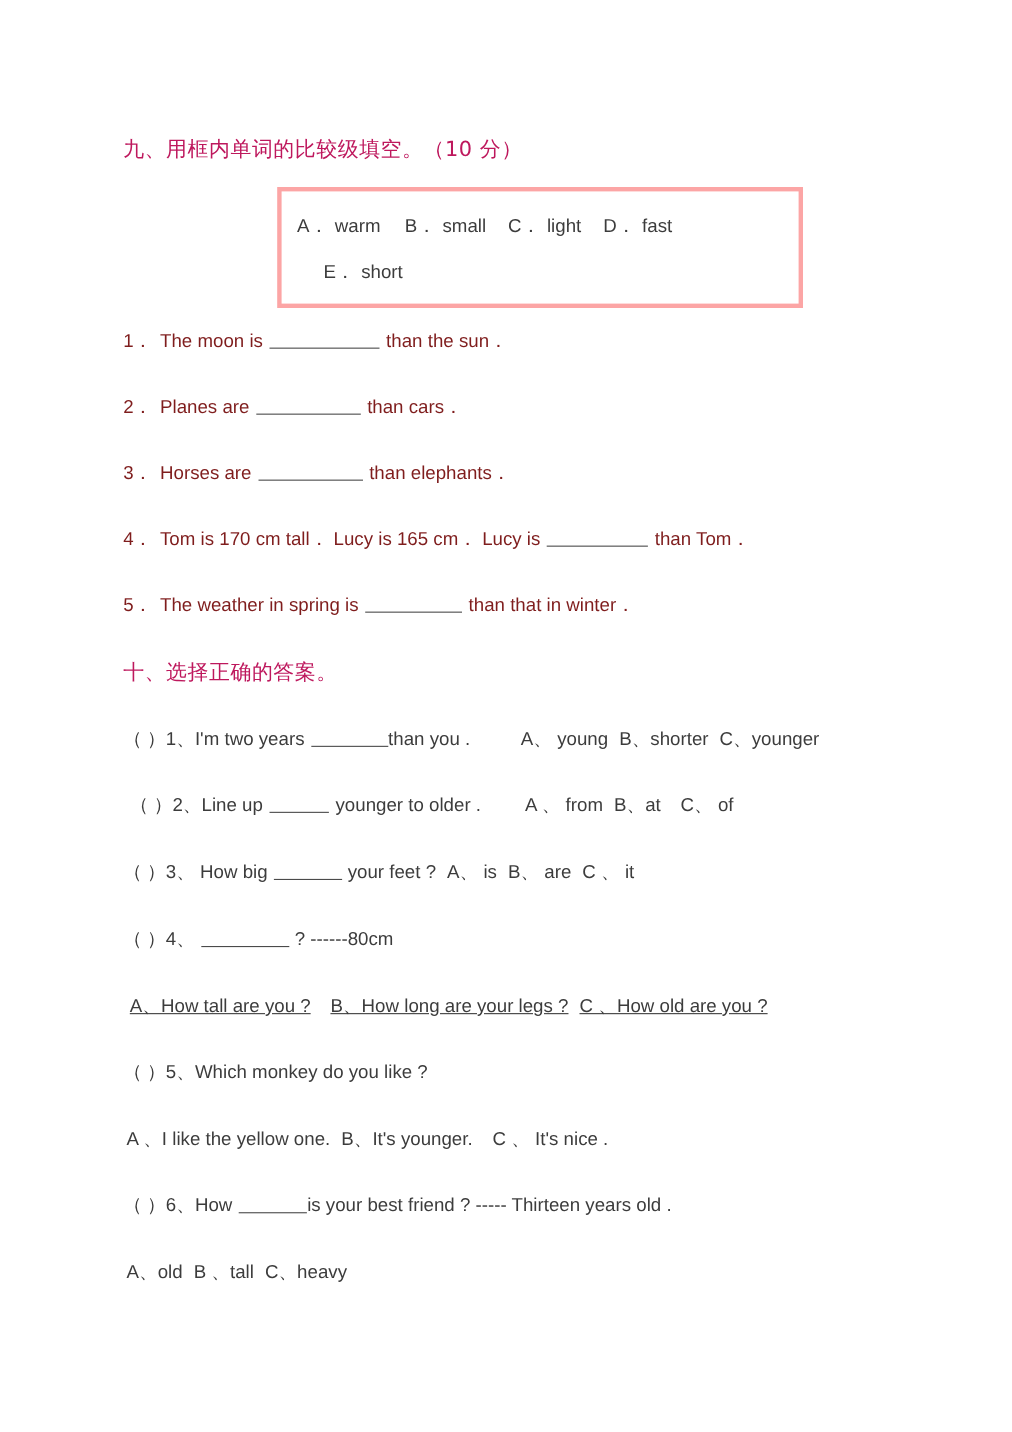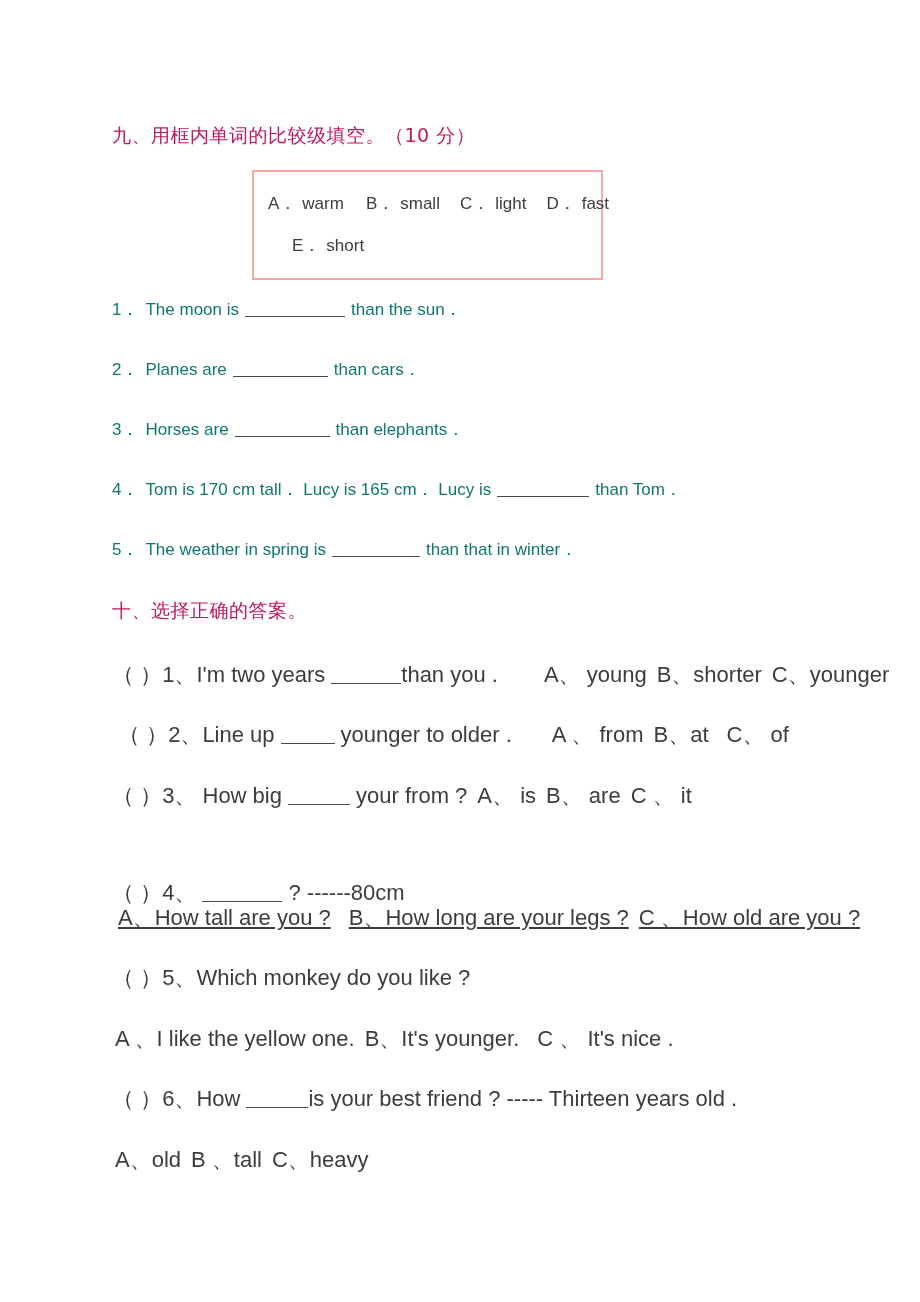--- a/index.html
+++ b/index.html
@@ -31,23 +31,23 @@
     letter-spacing: 0.5px;
     color: #be185d;
     white-space: nowrap;
   }
 
   
   .word-bank {
     position: absolute;
     left: 252px;
     top: 170px;
-    width: 351px;
+    width: 478px;
     height: 110px;
-    border: 2px solid #fca5a5;
+    border: 4px solid #fca5a5;
     box-sizing: border-box;
     background: #fff;
   }
   .word-bank-row {
     position: absolute;
     left: 14px;
     white-space: nowrap;
     font-size: 17px;
     color: #3c3c3c;
   }
@@ -57,41 +57,41 @@
   .wb-gap-1 { display: inline-block; width: 22px; }
   .wb-gap-2 { display: inline-block; width: 20px; }
   .wb-gap-3 { display: inline-block; width: 20px; }
 
   
   .fib-line {
     position: absolute;
     left: 112px;
     white-space: nowrap;
     font-size: 17px;
-    color: #0f766e;
+    color: #7f1d1d;
     text-align: right;
   }
   .fib-num { display: inline-block; margin-right: 7px; }
   .blank {
     display: inline-block;
     border-bottom: 1px solid #4a4a4a;
     height: 14px;
     vertical-align: -2px;
   }
   .blank.w100 { width: 100px; }
   .blank.w95  { width: 95px; }
   .blank.w92  { width: 92px; }
   .blank.w88  { width: 88px; }
   .sp { display: inline-block; width: 6px; }
 
   
   .mc-line {
     position: absolute;
     white-space: nowrap;
-    font-size: 22px;
+    font-size: 17px;
     color: #3c3c3c;
   }
   .paren { display: inline-block; }
   .opt-gap-sm { display: inline-block; width: 10px; }
   .opt-gap-md { display: inline-block; width: 18px; }
   .opt-gap-lg { display: inline-block; width: 40px; }
   .opt-gap-xl { display: inline-block; width: 46px; }
 </style>
 </head>
 <body>
@@ -133,24 +133,24 @@
 
   <div class="mc-line" style="left:112px; top:660px;">
     <span class="paren">（ ）</span><span>1、</span><span>I'm two years</span><span class="sp"></span><span class="blank" style="width:70px;"></span><span>than you .</span><span class="opt-gap-xl"></span><span>A、 young</span><span class="opt-gap-sm"></span><span>B、shorter</span><span class="opt-gap-sm"></span><span>C、younger</span>
   </div>
 
   <div class="mc-line" style="left:118px; top:720px;">
     <span class="paren">（ ）</span><span>2、</span><span>Line up</span><span class="sp"></span><span class="blank" style="width:54px;"></span><span class="sp"></span><span>younger to  older .</span><span class="opt-gap-lg"></span><span>A 、 from</span><span class="opt-gap-sm"></span><span>B、at</span><span class="opt-gap-md"></span><span>C、 of</span>
   </div>
 
   <div class="mc-line" style="left:112px; top:781px;">
-    <span class="paren">（ ）</span><span>3、</span><span> How  big</span><span class="sp"></span><span class="blank" style="width:62px;"></span><span> your from ?</span><span class="opt-gap-sm"></span><span>A、 is</span><span class="opt-gap-sm"></span><span>B、 are</span><span class="opt-gap-sm"></span><span>C 、 it</span>
+    <span class="paren">（ ）</span><span>3、</span><span> How  big</span><span class="sp"></span><span class="blank" style="width:62px;"></span><span> your feet ?</span><span class="opt-gap-sm"></span><span>A、 is</span><span class="opt-gap-sm"></span><span>B、 are</span><span class="opt-gap-sm"></span><span>C 、 it</span>
   </div>
 
-  <div class="mc-line" style="left:112px; top:842px;margin-top:36px;">
+  <div class="mc-line" style="left:112px; top:842px;">
     <span class="paren">（ ）</span><span>4、</span><span class="sp"></span><span class="blank" style="width:80px;"></span><span> ?   ------80cm</span>
   </div>
   <div class="mc-line" style="left:118px; top:903px;text-decoration:underline;">
     <span>A、How tall are you ?</span><span class="opt-gap-md"></span><span>B、How long are your legs ?</span><span class="opt-gap-sm"></span><span>C 、How old are you ?</span>
   </div>
 
   <div class="mc-line" style="left:112px; top:963px;">
     <span class="paren">（ ）</span><span>5、</span><span>Which monkey do you like ?</span>
   </div>
   <div class="mc-line" style="left:115px; top:1024px;">

